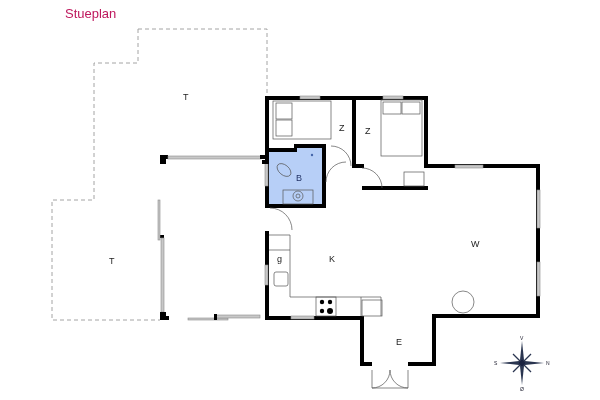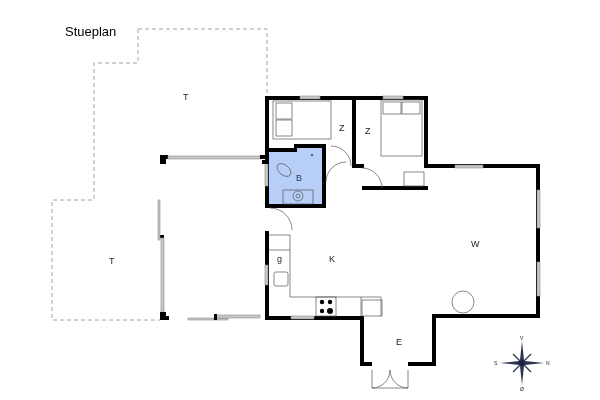--- a/index.html
+++ b/index.html
@@ -1,17 +1,17 @@
 <!DOCTYPE html>
 <html><head>
 <meta charset="utf-8">
 <style>
   html, body { margin: 0; padding: 0; background: #ffffff; }
   body { width: 600px; height: 400px; position: relative; overflow: hidden; font-family: "Liberation Sans", sans-serif; }
-  .title { position: absolute; left: 65px; top: 24px; font-size: 13px; color: #000000; }
+  .title { position: absolute; left: 65px; top: 6px; font-size: 13px; color: #be185d; }
   svg { position: absolute; left: 0; top: 0; }
   .lbl { font-family: "Liberation Sans", sans-serif; font-size: 9px; fill: #222; }
   .lblB { font-family: "Liberation Sans", sans-serif; font-size: 9px; fill: #223366; }
   .wall { fill: #000; }
   .win { fill: #c8c8c8; stroke: #8a8a8a; stroke-width: 0.6; }
   .thin { fill: none; stroke: #555; stroke-width: 0.7; }
   .dash { fill: none; stroke: #9a9a9a; stroke-width: 0.9; stroke-dasharray: 4 3; }
   .compass-txt { font-family: "Liberation Sans", sans-serif; font-size: 5px; fill: #223; }
 </style>
 </head>

